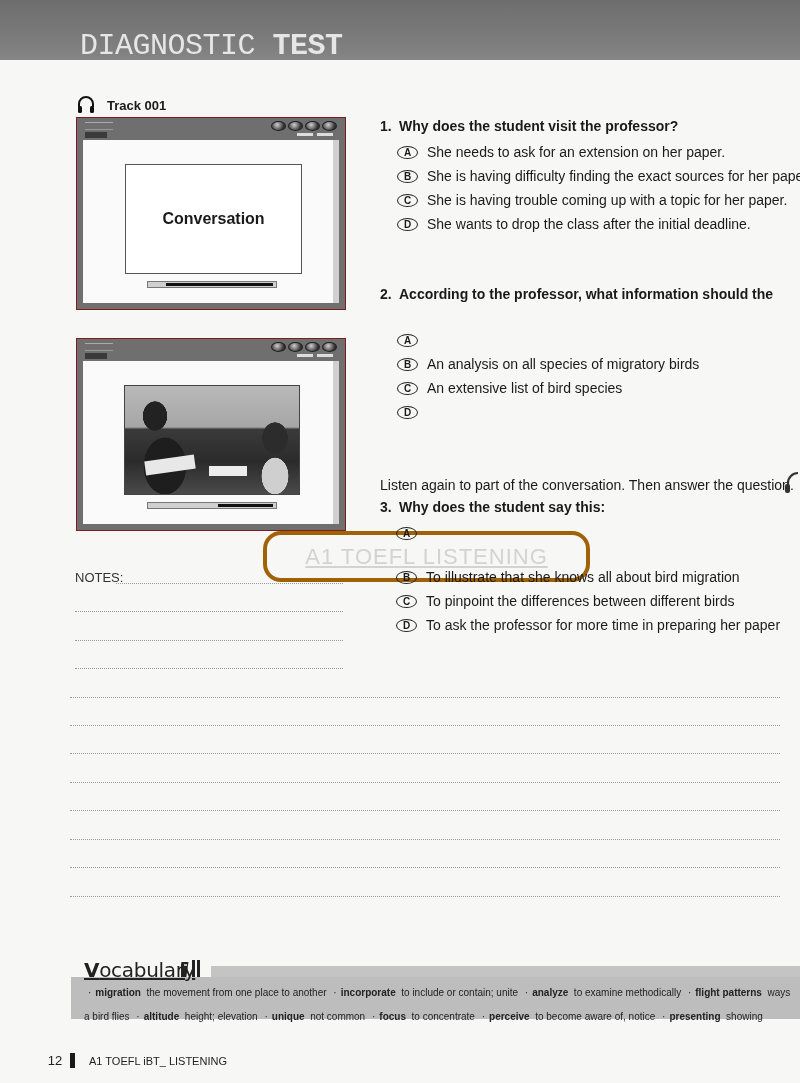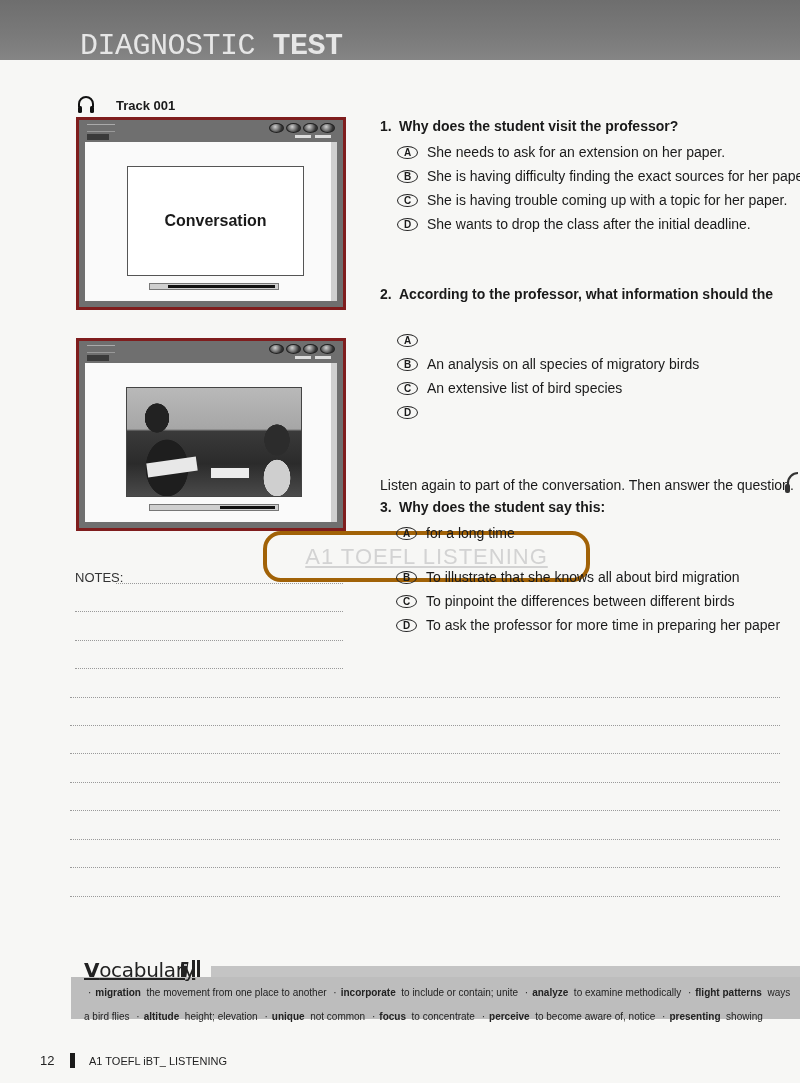--- a/index.html
+++ b/index.html
@@ -20,30 +20,30 @@
     font-family: Liberation Mono, monospace;
     font-size: 30px; letter-spacing: -0.5px;
     color: #e6e6e6; line-height: 36px; white-space: nowrap;
   }
   .header-title .light { font-weight: normal; }
   .header-title .bold { font-weight: bold; }
 
   
   .track {
     position: absolute; left: 76px; top: 95px; height: 20px;
-    display: flex; align-items: center; gap: 20px;
+    display: flex; align-items: center; gap: 11px;
     font-weight: bold; font-size: 13px;
   }
   .track svg { width: 20px; height: 20px; }
 
   
   .window {
     position: absolute; left: 76px; width: 270px;
     background: #6f6f6f;
-    border: 3px solid #7f1d1d;
+    border: 1px solid #7f1d1d;
     padding: 0 6px 6px 6px;
   }
   .window.w1 { top: 117px; height: 193px; }
   .window.w2 { top: 338px; height: 193px; }
   .win-top {
     height: 22px; position: relative;
   }
   .win-logo {
     position: absolute; left: 2px; top: 4px; width: 28px; height: 8px;
     border-top: 1px solid #aaa; border-bottom: 1px solid #999;
@@ -151,21 +151,21 @@
   .vocab-text {
     position: absolute; left: 84px; top: 981px; width: 712px;
     font-size: 10px; line-height: 24px; color: #222;
   }
   .vocab-text .term { font-weight: bold; }
   .vocab-text .bullet { margin: 0 4px; }
 
   
   .footer {
     position: absolute; left: 40px; top: 1053px; display: flex; align-items: center;
-    font-size: 11px; color: #222;
+    font-size: 11px; color: #222; text-align: center;
   }
   .page-num { font-size: 13px; width: 30px; }
   .footer-bar { width: 5px; height: 15px; background: #1a1a1a; margin-right: 14px; }
 </style>
 </head>
 <body>
 
 <div class="header-band"></div>
 <div class="header-title">
   <span class="light">DIAGNOSTIC </span><span class="bold">TEST</span>
@@ -275,21 +275,20 @@
   <svg class="replay-icon" viewBox="0 0 16 26">
     <path d="M14 4 a10 10 0 0 0 -10 10 V20" fill="none" stroke="#333" stroke-width="2.2"></path>
     <rect x="1" y="15" width="5" height="9" rx="2" fill="#333"></rect>
   </svg>
   <div class="q-stem" style="top:497px">
     <span class="q-num">3.</span><span>Why does the student say this:</span>
   </div>
   <div class="option" style="top:524px; left:16px;">
     <span class="opt-circle">A</span>
     <span class="opt-text">
-      <span style="display:block">for a long time</span>
     </span>
   </div>
   <div class="option" style="top:568px; left:16px;">
     <span class="opt-circle">B</span>
     <span class="opt-text">To illustrate that she knows all about bird migration</span>
   </div>
   <div class="option" style="top:592px; left:16px;">
     <span class="opt-circle">C</span>
     <span class="opt-text">To pinpoint the differences between different birds</span>
   </div>

